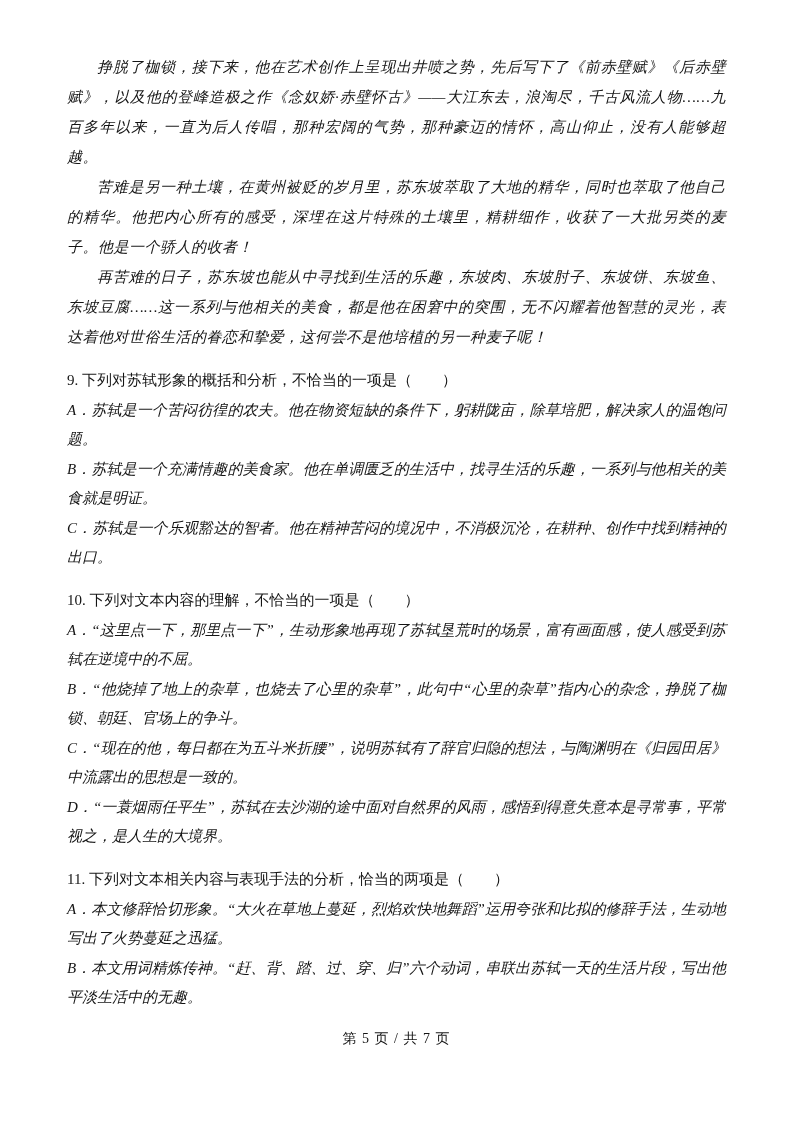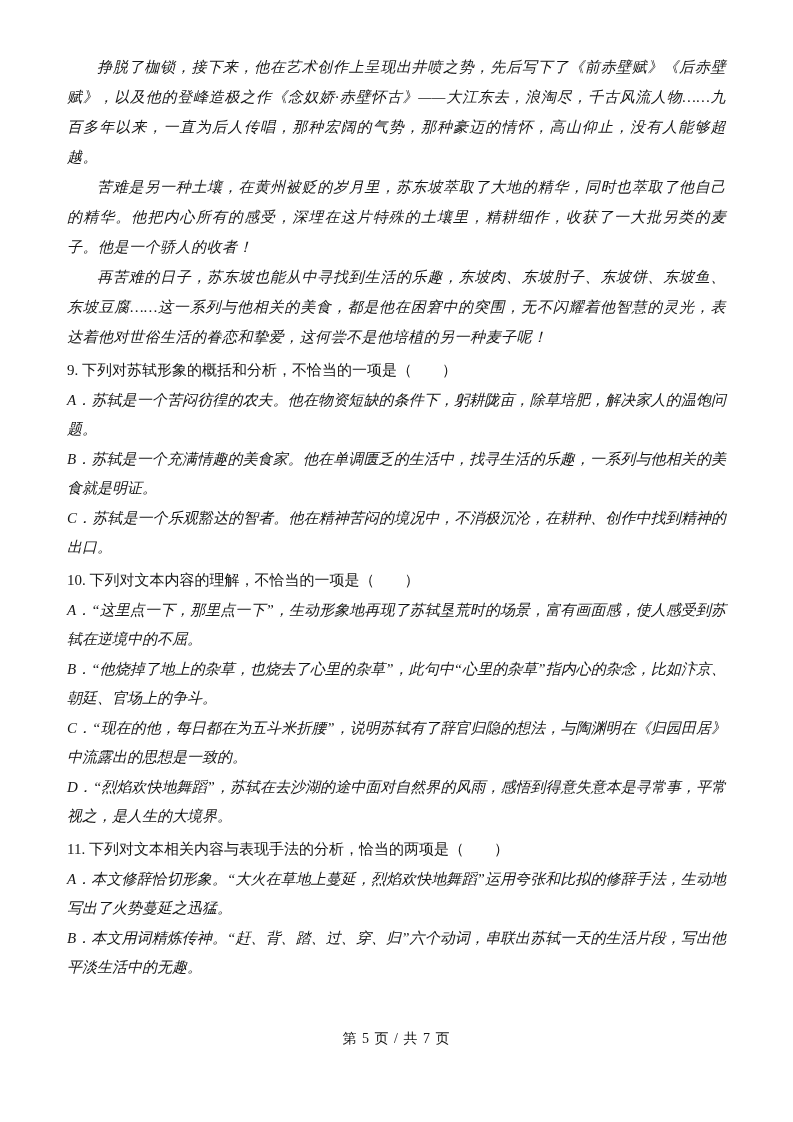--- a/index.html
+++ b/index.html
@@ -38,21 +38,21 @@
   
   .questions p {
     margin: 0;
     font-style: normal;
     font-size: 15px;
     line-height: 29px;
     text-align: justify;
     text-indent: 0;
   }
   .questions p.stem {
-    margin-top: 4px;
+    margin-top: 14px;
   }
   .questions p.option {
     margin-top: 1px;
     font-style: italic;
   }
   .page-footer {
     position: absolute;
     left: 0;
     right: 0;
     top: 1030px;
@@ -75,23 +75,23 @@
 
   <div class="questions">
 
     <p class="stem">9. 下列对苏轼形象的概括和分析，不恰当的一项是（　　）</p>
     <p class="option">A．苏轼是一个苦闷彷徨的农夫。他在物资短缺的条件下，躬耕陇亩，除草培肥，解决家人的温饱问题。</p>
     <p class="option">B．苏轼是一个充满情趣的美食家。他在单调匮乏的生活中，找寻生活的乐趣，一系列与他相关的美食就是明证。</p>
     <p class="option">C．苏轼是一个乐观豁达的智者。他在精神苦闷的境况中，不消极沉沦，在耕种、创作中找到精神的出口。</p>
 
     <p class="stem">10. 下列对文本内容的理解，不恰当的一项是（　　）</p>
     <p class="option">A．“这里点一下，那里点一下”，生动形象地再现了苏轼垦荒时的场景，富有画面感，使人感受到苏轼在逆境中的不屈。</p>
-    <p class="option">B．“他烧掉了地上的杂草，也烧去了心里的杂草”，此句中“心里的杂草”指内心的杂念，比如汴京、朝廷、官场上的争斗。</p>
+    <p class="option">B．“他烧掉了地上的杂草，也烧去了心里的杂草”，此句中“心里的杂草”指内心的杂念，挣脱了枷锁、朝廷、官场上的争斗。</p>
     <p class="option">C．“现在的他，每日都在为五斗米折腰”，说明苏轼有了辞官归隐的想法，与陶渊明在《归园田居》中流露出的思想是一致的。</p>
-    <p class="option">D．“烈焰欢快地舞蹈”，苏轼在去沙湖的途中面对自然界的风雨，感悟到得意失意本是寻常事，平常视之，是人生的大境界。</p>
+    <p class="option">D．“一蓑烟雨任平生”，苏轼在去沙湖的途中面对自然界的风雨，感悟到得意失意本是寻常事，平常视之，是人生的大境界。</p>
 
     <p class="stem">11. 下列对文本相关内容与表现手法的分析，恰当的两项是（　　）</p>
     <p class="option">A．本文修辞恰切形象。“大火在草地上蔓延，烈焰欢快地舞蹈”运用夸张和比拟的修辞手法，生动地写出了火势蔓延之迅猛。</p>
     <p class="option">B．本文用词精炼传神。“赶、背、踏、过、穿、归”六个动词，串联出苏轼一天的生活片段，写出他平淡生活中的无趣。</p>
 
   </div>
 
   <div class="page-footer">第 5 页 / 共 7 页</div>
 
 </div>

